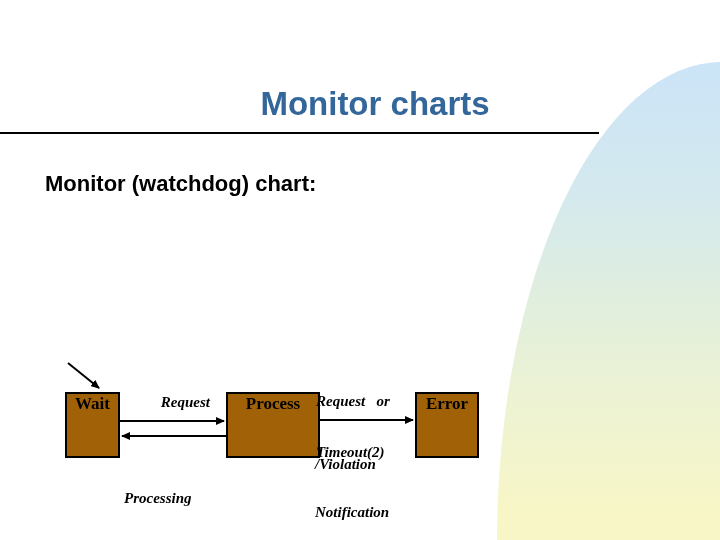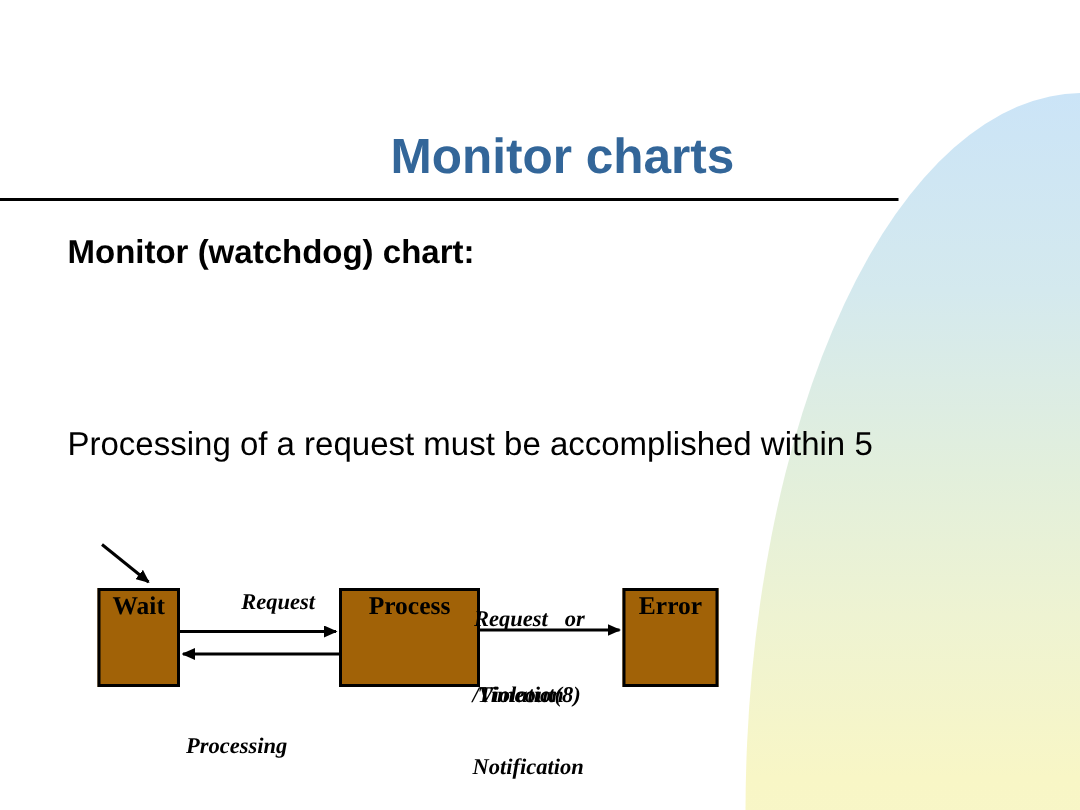--- a/index.html
+++ b/index.html
@@ -21,21 +21,21 @@
   .title {
     position:absolute; left:15px; top:84px; width:720px; text-align:center;
     font-size:33px; font-weight:bold; line-height:40px;
     color:var(--c-title, #336699);
   }
   .title-rule {
     position:absolute; left:0; top:132px; width:599px; height:2px;
     background:var(--c-line, #000);
   }
   .intro {
-    position:absolute; left:45px; top:150px; width:600px;
+    position:absolute; left:45px; top:166px; width:600px;
     font-size:22px; font-weight:bold; line-height:35px;
   }
   .assertion {
     position:absolute; left:45px; top:282px; width:620px;
     font-size:22px; line-height:28px;
   }
   .assertion .heading { font-weight:bold; color:var(--c-assertion_heading, #b5492a); }
   .assertion .line2 { padding-left:17px; }
   .footer {
     position:absolute; left:47px; top:508px; font-size:22px; line-height:28px;
@@ -51,40 +51,39 @@
   .state-wait    { left:65px;  top:392px; width:55px; height:66px; }
   .state-process { left:226px; top:392px; width:94px; height:66px; }
   .state-error   { left:415px; top:392px; width:64px; height:66px; }
   .tlabel {
     position:absolute; font-family:"Liberation Serif", serif;
     font-style:italic; font-weight:bold; font-size:15px; line-height:18px;
     white-space:pre;
   }
   .lbl-request   { left:140px; top:393px; width:70px; text-align:right; }
   .lbl-done      { left:124px; top:451px; line-height:19px; }
-  .lbl-timeout   { left:316px; top:371px; line-height:17px;text-align:center; }
+  .lbl-timeout   { left:316px; top:359px; line-height:17px; }
   .lbl-violation { left:315px; top:424px; line-height:16px; }
   .arrows { position:absolute; left:0; top:0; width:720px; height:540px; pointer-events:none; }
 </style>
 </head>
 <body>
 
 <div class="slide">
 
   <div class="bg-shape"></div>
 
   <div class="title">Monitor charts</div>
   <div class="title-rule"></div>
 
   <div class="intro">
     <div>Monitor (watchdog) chart:</div>
   </div>
 
   <div class="assertion">
-    <div>Processing of a request must be accomplished within 5</div>
   </div>
 
   <svg class="arrows" viewBox="0 0 720 540" xmlns="http://www.w3.org/2000/svg">
     <defs>
       <marker id="ah" markerUnits="userSpaceOnUse" markerWidth="9" markerHeight="8" refX="8" refY="4" orient="auto">
         <path d="M0,0 L9,4 L0,8 Z" fill="#000"></path>
       </marker>
     </defs>
     <line x1="68" y1="363" x2="99" y2="388" stroke="#000" stroke-width="2" marker-end="url(#ah)"></line>
     <line x1="120" y1="421" x2="224" y2="421" stroke="#000" stroke-width="2" marker-end="url(#ah)"></line>
@@ -104,21 +103,21 @@
 
   <div class="tlabel lbl-request">Request</div>
 
   <div class="tlabel lbl-done">
     <div>Processing</div>
     
   </div>
 
   <div class="tlabel lbl-timeout">
     <div>Request   or</div>
-    <div>Timeout(8)</div>
+    <div>Timeout(2)</div>
   </div>
 
   <div class="tlabel lbl-violation">
     <div>/Violation</div>
     <div>Notification</div>
   </div>
 
 
 </div>
 

